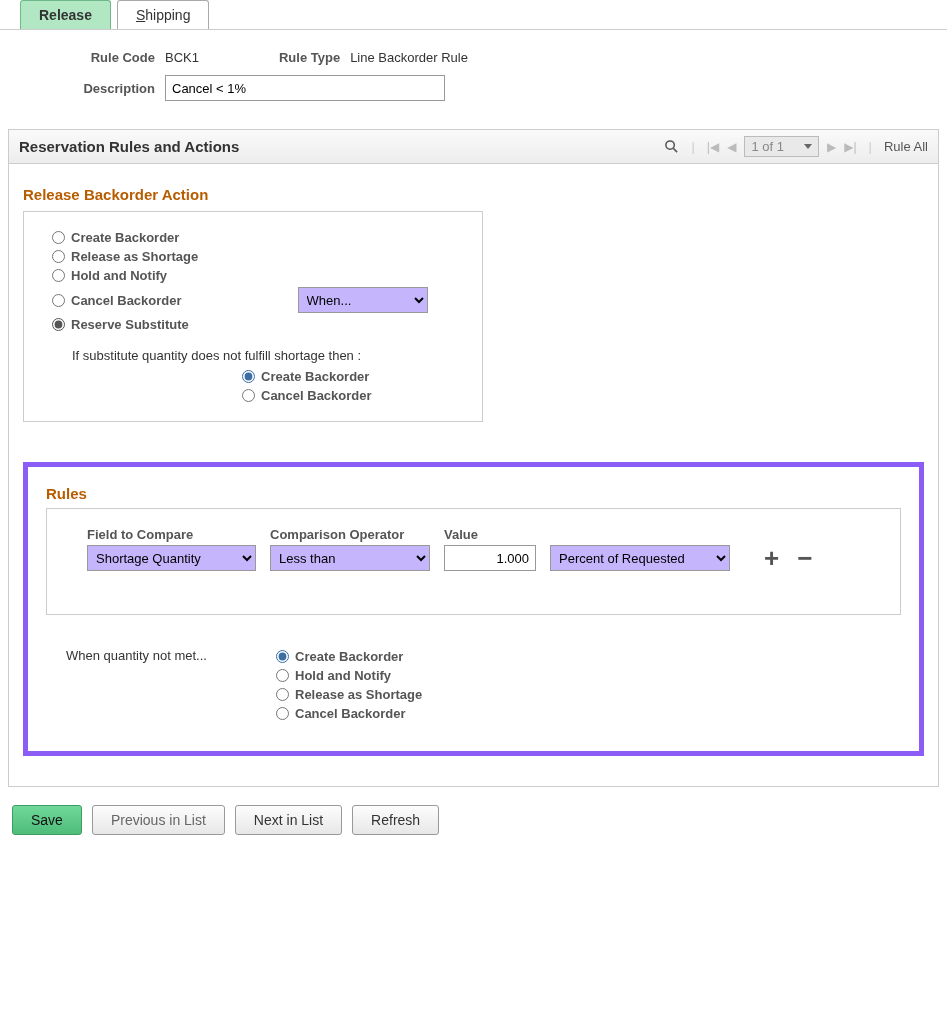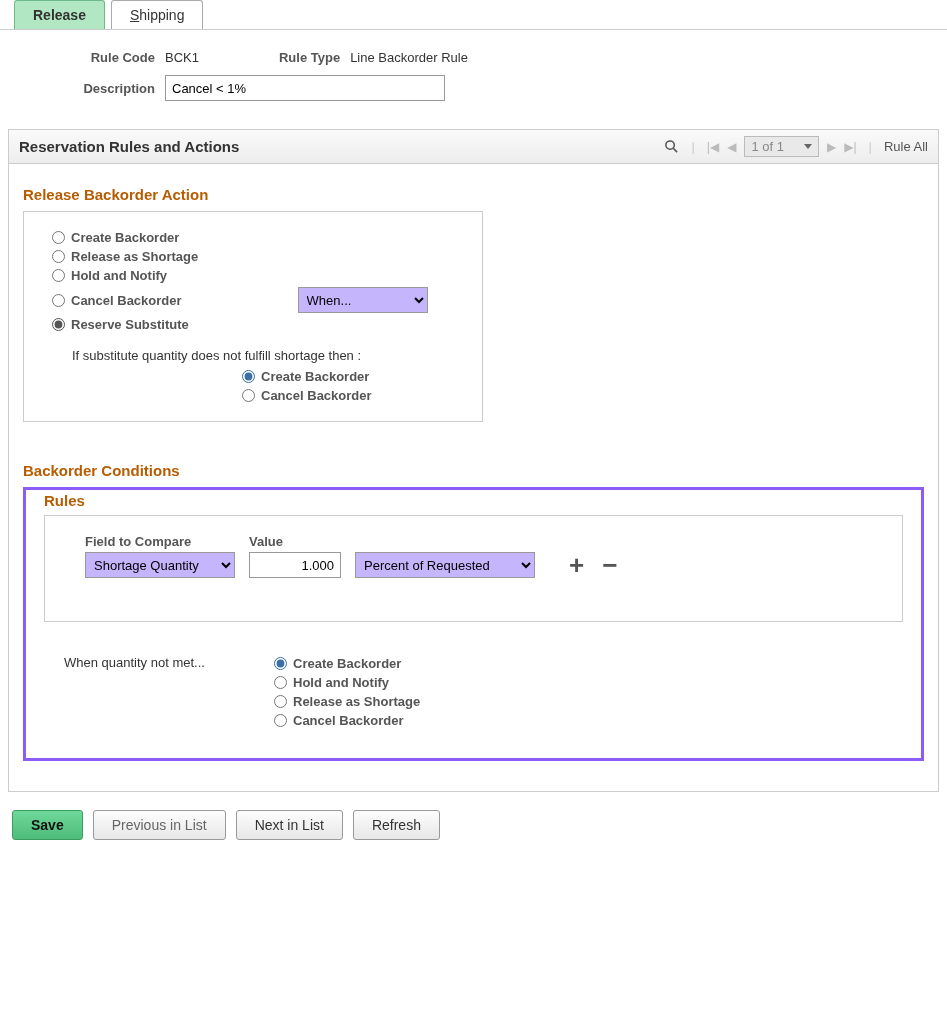--- a/index.html
+++ b/index.html
@@ -5,21 +5,21 @@
   * { box-sizing: border-box; }
   body {
     margin: 0;
     padding: 0;
     font-family: Arial, Helvetica, sans-serif;
     font-size: 13px;
     color: #333;
     background: #fff;
     width: 947px;
   }
-  .tabs { display: flex; padding: 0 0 0 14px; border-bottom: 1px solid #ccc; }
+  .tabs { display: flex; padding: 0 0 0 20px; border-bottom: 1px solid #ccc; }
   .tab {
     padding: 6px 18px;
     border: 1px solid #aaa;
     border-bottom: none;
     background: #fff;
     font-size: 14px;
     margin-right: 6px;
     border-radius: 3px 3px 0 0;
     cursor: pointer;
   }
@@ -61,40 +61,40 @@
   .radio-row { display:flex; align-items:center; gap:6px; color:#555; font-weight:bold; margin: 4px 0; }
   .radio-row input { margin:0; }
   .radio-row.with-select { justify-content: flex-start; }
   .when-select { margin-left: 110px; width: 130px;}
   .sub-note { margin: 16px 0 6px 30px; color:#333; }
   .sub-radios { margin-left: 200px; }
   .sub-radios .radio-row { font-weight:bold; color:#555;}
   .sub-radios input[type=radio]{ accent-color:#3a6ea5;}
 
   .conditions-block { margin-top: 40px; }
-  .conditions-outer { border:3px solid #8b5cf6; padding: 2px 18px 26px 18px; }
+  .conditions-outer { border:5px solid #8b5cf6; padding: 18px 18px 26px 18px; }
   .rules-title { color:#b85c00; font-weight:bold; font-size:15px; margin-bottom:6px;}
   .rules-box { border:1px solid #ccc; padding: 18px 20px 40px 40px; display:flex; align-items:flex-start; gap:14px; }
   .rule-col { display:flex; flex-direction:column; }
   .rule-col label { color:#555; font-weight:bold; font-size:13px; margin-bottom:3px;}
   .value-input { width:92px; text-align:right; }
   .plus-minus { display:flex; align-items:center; gap:18px; font-size:26px; color:#555; padding-top:16px; padding-left:20px; font-weight:bold; cursor:pointer;}
 
   .not-met { display:flex; margin-top:30px; margin-left:20px; }
   .not-met-label { width:210px; color:#333; padding-top:3px;}
   .not-met-radios .radio-row{font-weight:bold;color:#555;}
   .not-met-radios input[type=radio]{ accent-color:#3a6ea5;}
 
   .footer-bar { display:flex; justify-content:space-between; padding: 18px 12px 14px 12px;}
   .btn {
     border:1px solid #999; background: linear-gradient(#fdfdfd,#e7e7e7);
     padding: 6px 18px; font-size:14px; border-radius:3px; cursor:pointer; color:#333;
   }
   .btn + .btn { margin-left: 10px;}
-  .btn.primary { background: linear-gradient(#6fd89a,#4fbc7a); border-color:#3b9d62; font-weight:bold; color:#111;}
+  .btn.primary { background: linear-gradient(#6fd89a,#4fbc7a); border-color:#3b9d62; font-weight:normal; color:#111;}
   .btn.muted { color:#666; }
   .footer-left, .footer-right { display:flex; }
 
   .icon-search { width:15px;height:15px; display:inline-block;}
   .icon-search svg{display:block;}
   input[type=radio] { accent-color: #555; }
 </style>
 </head>
 <body>
 
@@ -174,27 +174,30 @@
             <span>Create Backorder</span>
           </div>
         <div class="radio-row">
             <input type="radio" name="sub" style="">
             <span>Cancel Backorder</span>
           </div>
       </div>
     </div>
 
     <div class="conditions-block">
-      <div class="section-title">Backorder Conditions</div>
       <div class="conditions-outer">
         <div class="rules-title">Rules</div>
         <div class="rules-box">
           <div class="rule-col">
             <label>Field to Compare</label>
-            <select class="select-input" style="width:150px"><option>Shortage Quantity</option></select>
+            <select class="select-input" style="width:169px"><option>Shortage Quantity</option></select>
+          </div>
+          <div class="rule-col">
+            <label>Comparison Operator</label>
+            <select class="select-input" style="width:160px"><option>Less than</option></select>
           </div>
           <div class="rule-col">
             <label>Value</label>
             <input type="text" class="text-input value-input" value="1.000" style="">
           </div>
           <div class="rule-col">
             <label>&nbsp;</label>
             <select class="select-input" style="width:180px"><option>Percent of Requested</option></select>
           </div>
           <div class="plus-minus">

